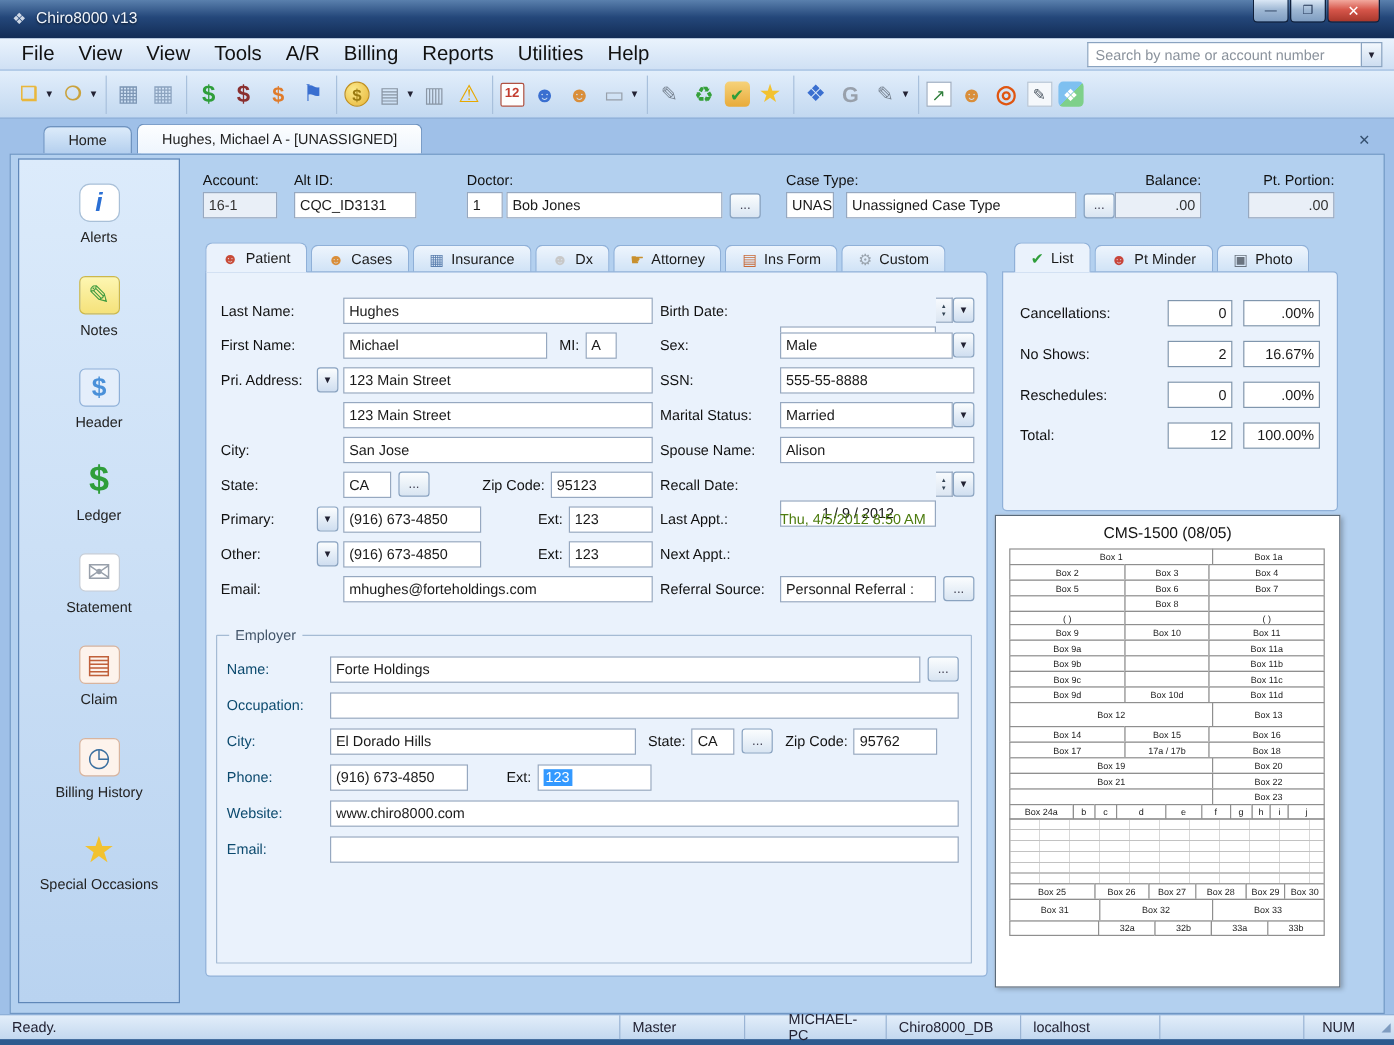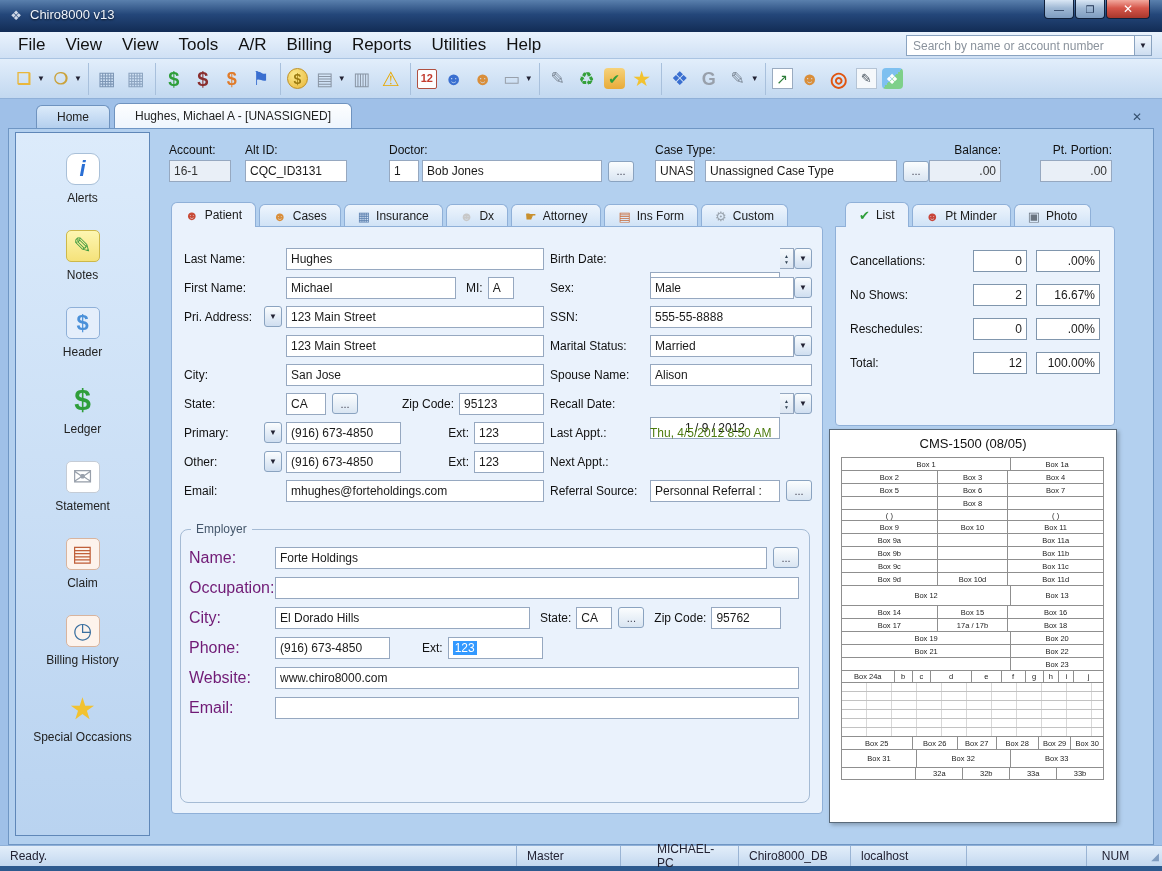--- a/index.html
+++ b/index.html
@@ -89,25 +89,25 @@
   .lbl{width:80px;font-size:12px;color:#111;flex:none;}
   .rlbl{width:100px;font-size:12px;color:#111;flex:none;}
   .ddslot{width:22px;flex:none;display:flex;}
   .fx{flex:1;}
   .inl{margin:0 5px 0 10px;color:#111;}
   .datebox{flex:1;justify-content:center;margin-top:48px;}
   .selbox{flex:1;}
   .static{font-size:12px;color:#4d7c0f;}
   .selhl{background:#3399ff;color:#fff;padding:0 2px;}
   
-  .fieldset{position:absolute;left:8px;top:302px;right:12px;height:274px;border:1px solid #a5bbd4;border-radius:8px;}
+  .fieldset{position:absolute;left:8px;top:302px;right:12px;height:274px;border:1px solid #a5bbd4;border-radius:1px;}
   .legend{position:absolute;top:-8px;left:10px;background:#eaf2fc;padding:0 5px;font-size:12px;color:#44566a;}
   .fbody{position:absolute;inset:0;padding:16px 10px 6px 8px;}
   .erow{display:flex;align-items:center;height:23px;margin-bottom:7px;}
-  .elbl{width:86px;font-size:16px;color:#701a75;flex:none;}
+  .elbl{width:86px;font-size:12px;color:#0c4a6e;flex:none;}
   .w255{width:255px;} .w115{width:115px;} .w36{width:36px;} .w70{width:70px;} .w95{width:95px;} .w85{width:85px;} .w26m{width:26px;} .w170{width:170px;}
   
   .stats{position:absolute;left:826px;top:97px;width:280px;height:200px;background:#eaf2fc;
     border:1px solid #8fb0d8;border-radius:0 4px 4px 4px;padding:22px 14px 0 14px;}
   .srow{display:flex;align-items:center;height:24px;margin-bottom:10px;}
   .srow .slab{flex:1;font-size:12px;color:#111;}
   .cbox{width:54px;height:22px;border:1px solid #8096ad;background:#fff;display:flex;align-items:center;
     justify-content:flex-end;padding:0 4px;font-size:12px;}
   .pbox{width:64px;height:22px;border:1px solid #8096ad;background:#fff;display:flex;align-items:center;
     justify-content:flex-end;padding:0 4px;font-size:12px;margin-left:9px;}

